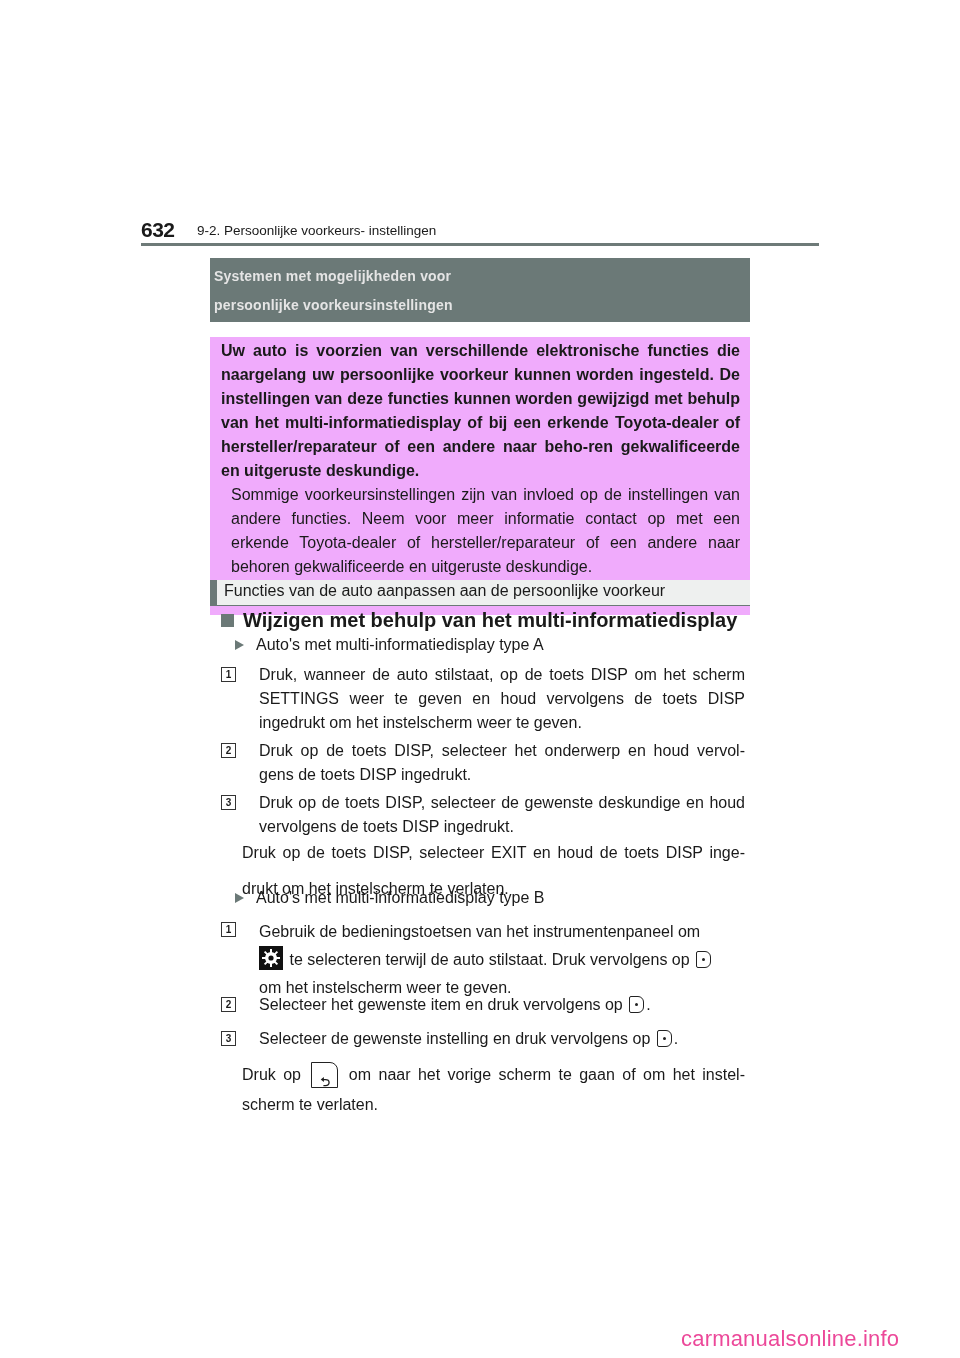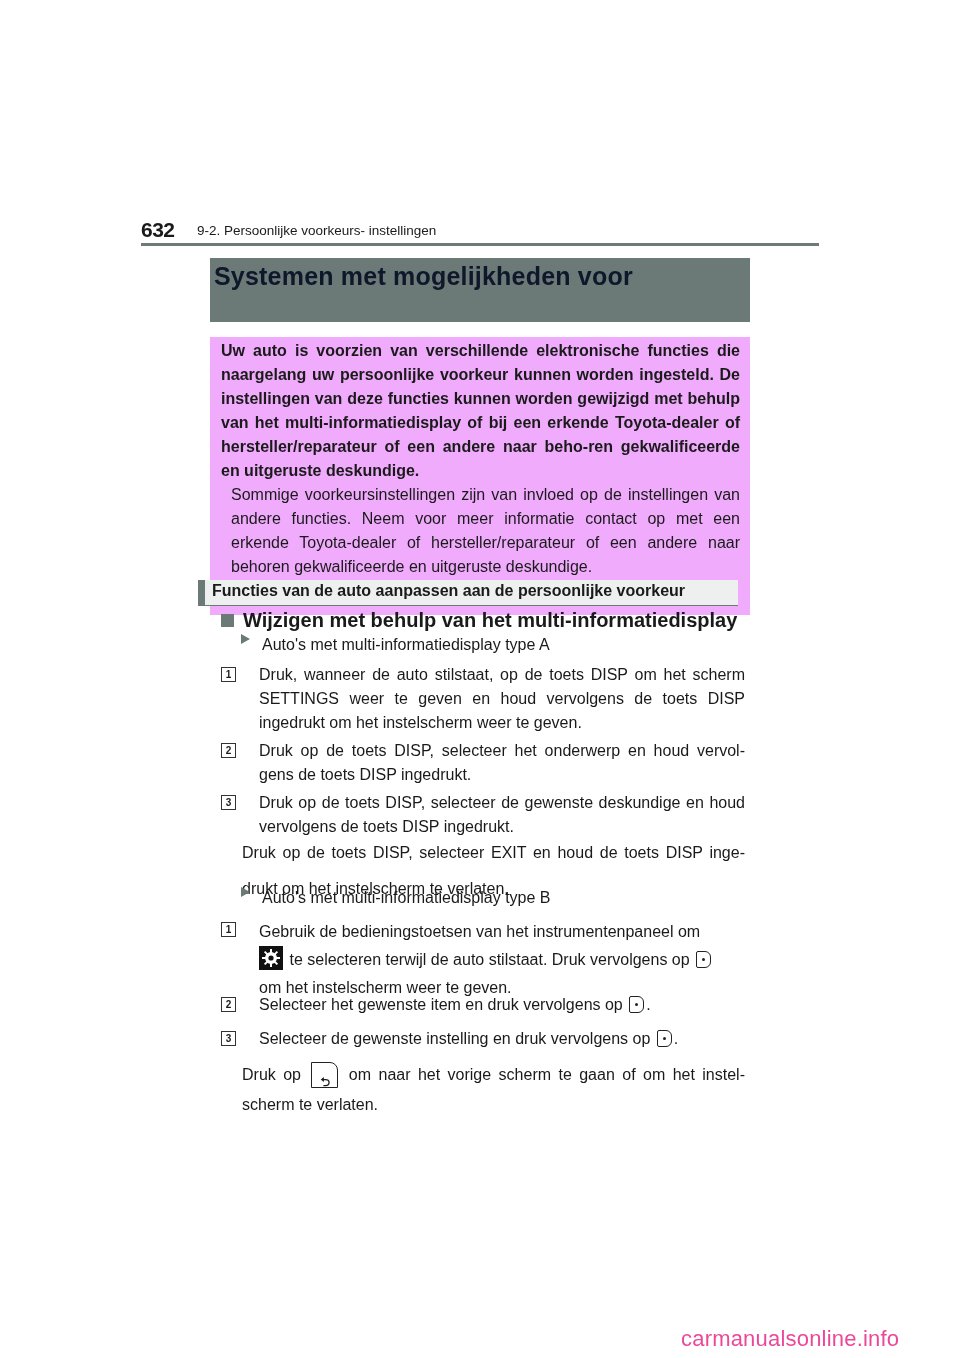--- a/index.html
+++ b/index.html
@@ -5,33 +5,33 @@
   * { margin: 0; padding: 0; box-sizing: border-box; }
   html, body { width: 960px; height: 1358px; background: #ffffff; }
   body { position: relative; font-family: "Liberation Sans", sans-serif; color: #1a1a1a; overflow: hidden; }
 
   .running-head { position: absolute; left: 141px; top: 216px; width: 678px; height: 30px; }
   .page-num { position: absolute; left: 0; top: 2px; font-size: 21px; font-weight: bold; letter-spacing: -0.5px; }
   .section-ref { position: absolute; left: 56px; top: 7px; font-size: 13.5px; }
   .head-rule { position: absolute; left: 141px; top: 243px; width: 678px; height: 3px; background: #6e7a78; }
 
   .title-box { position: absolute; left: 210px; top: 258px; width: 540px; height: 64px; background: #6b7977; padding: 4px 0 0 4px; }
-  .title-box .line { color: #0f172a; font-weight: bold; font-size: 25px; line-height: 29px; letter-spacing: 0.2px; }
+  .title-box .line { color: #e5e5e5; font-weight: bold; font-size: 14px; line-height: 29px; letter-spacing: 0.2px; }
 
   .intro-box { position: absolute; left: 210px; top: 337px; width: 540px; height: 278px; background: #f0abfc; padding: 2px 10px 0 11px; }
   .intro-bold { font-weight: bold; font-size: 16px; line-height: 24px; text-align: justify; text-align-last: left; }
   .intro-note { font-size: 16px; line-height: 24px; text-align: justify; text-align-last: left; padding-left: 10px; margin-top: 0px; }
 
-  .subhead { position: absolute; left: 198px; top: 580px; width: 540px; height: 26px; background: #eef0ef; border-left: 7px solid #6b7977; border-bottom: 1.5px solid #6b7977; padding: 2px 0 0 7px; font-weight: bold; font-size: 16px; }
+  .subhead { position: absolute; left: 210px; top: 580px; width: 540px; height: 26px; background: #eef0ef; border-left: 7px solid #6b7977; border-bottom: 1.5px solid #6b7977; padding: 2px 0 0 7px; font-weight: normal; font-size: 16px; }
 
   .content { position: absolute; left: 221px; top: 608px; width: 524px; font-size: 16px; }
   .h3 { position: absolute; left: 0; top: 0; font-weight: bold; font-size: 20px; line-height: 22px; display: flex; align-items: center; }
   .h3 .square { width: 13px; height: 13px; background: #6b7977; margin-right: 9px; display: inline-block; }
 
-  .subitem { position: absolute; left: 20px; font-size: 16px; line-height: 22px; display: flex; align-items: flex-start; }
+  .subitem { position: absolute; left: 14px; font-size: 16px; line-height: 22px; display: flex; align-items: center; }
   .subitem .tri { width: 0; height: 0; border-top: 5px solid transparent; border-bottom: 5px solid transparent; border-left: 9px solid #6b7977; margin-right: 12px; }
 
   .step { position: absolute; left: 0; width: 524px; line-height: 24px; font-size: 16px; }
   .step .num { position: absolute; left: 0; top: 4px; width: 15px; height: 15px; border: 1.2px solid #333; font-size: 10px; font-weight: bold; line-height: 13px; text-align: center; }
   .step .txt { margin-left: 38px; text-align: justify; text-align-last: left; }
   .plain { position: absolute; left: 21px; width: 503px; line-height: 36px; font-size: 16px; text-align: justify; text-align-last: left; }
 
   .gear { display: inline-block; width: 24px; height: 24px; background: #111; vertical-align: -5px; position: relative; margin-right: 2px; }
   .gear svg { position: absolute; left: 2px; top: 2px; }
   .dot-btn { display: inline-block; width: 15px; height: 17px; border: 1.2px solid #222; border-radius: 2px 6px 6px 2px; vertical-align: -3px; position: relative; margin: 0 2px; }
@@ -45,20 +45,21 @@
 <body>
 
 <div class="running-head">
   <span class="page-num">632</span>
   <span class="section-ref">9-2. Persoonlijke voorkeurs- instellingen</span>
 </div>
 <div class="head-rule"></div>
 
 <div class="title-box">
   <div class="line">Systemen met mogelijkheden voor</div>
+  <div class="line">persoonlijke voorkeursinstellingen</div>
 </div>
 
 <div class="intro-box">
   <div class="intro-bold">Uw auto is voorzien van verschillende elektronische functies die naargelang uw persoonlijke voorkeur kunnen worden ingesteld. De instellingen van deze functies kunnen worden gewijzigd met behulp van het multi-informatiedisplay of bij een erkende Toyota-dealer of hersteller/reparateur of een andere naar beho-ren gekwalificeerde en uitgeruste deskundige.</div>
   <div class="intro-note">Sommige voorkeursinstellingen zijn van invloed op de instellingen van andere functies. Neem voor meer informatie contact op met een erkende Toyota-dealer of hersteller/reparateur of een andere naar behoren gekwalificeerde en uitgeruste deskundige.</div>
 </div>
 
 <div class="subhead">Functies van de auto aanpassen aan de persoonlijke voorkeur</div>
 
 <div class="content">

